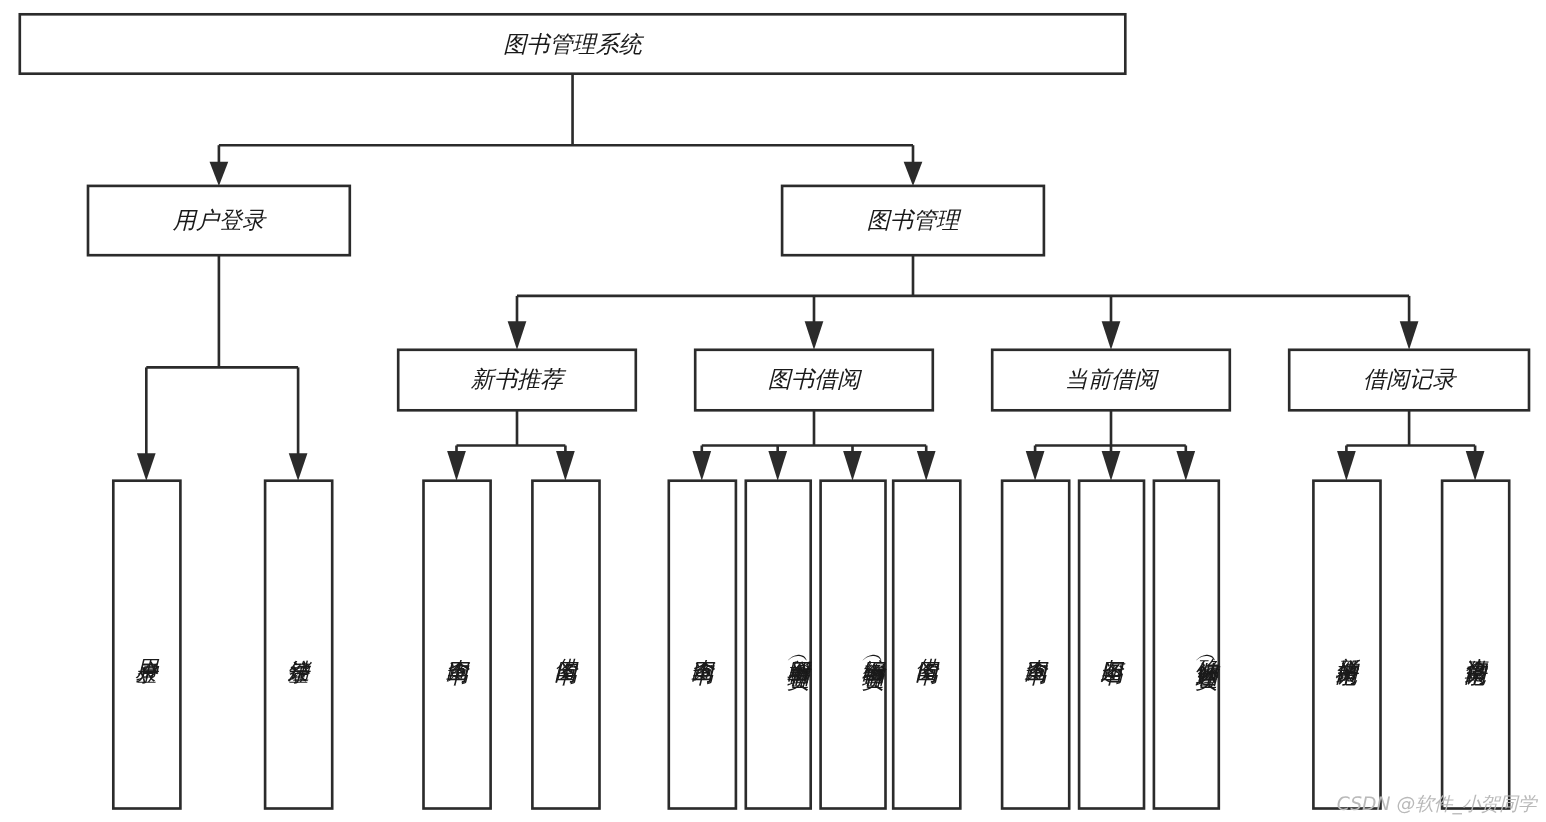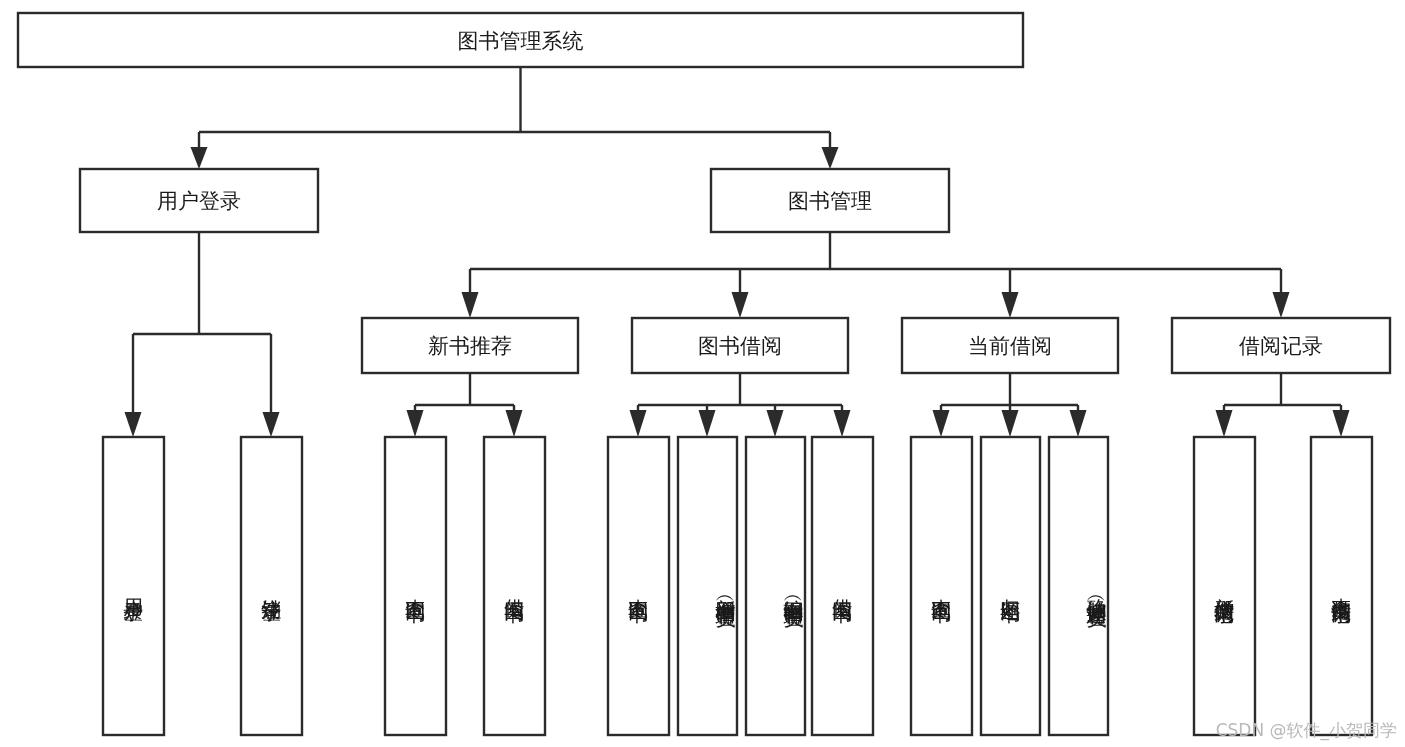--- a/index.html
+++ b/index.html
@@ -12,20 +12,21 @@
     width: 1405px;
     height: 747px;
     overflow: hidden;
     font-family: "DejaVu Sans", "Liberation Sans", sans-serif;
   }
   #diagram-root {
     position: relative;
     width: 1405px;
     height: 746px;
     background: #ffffff;
+    font-style: italic;
   }
   svg.diagram-canvas {
     position: absolute;
     top: 0;
     left: 0;
     width: 1405px;
     height: 747px;
     display: block;
   }
   .node-box {

